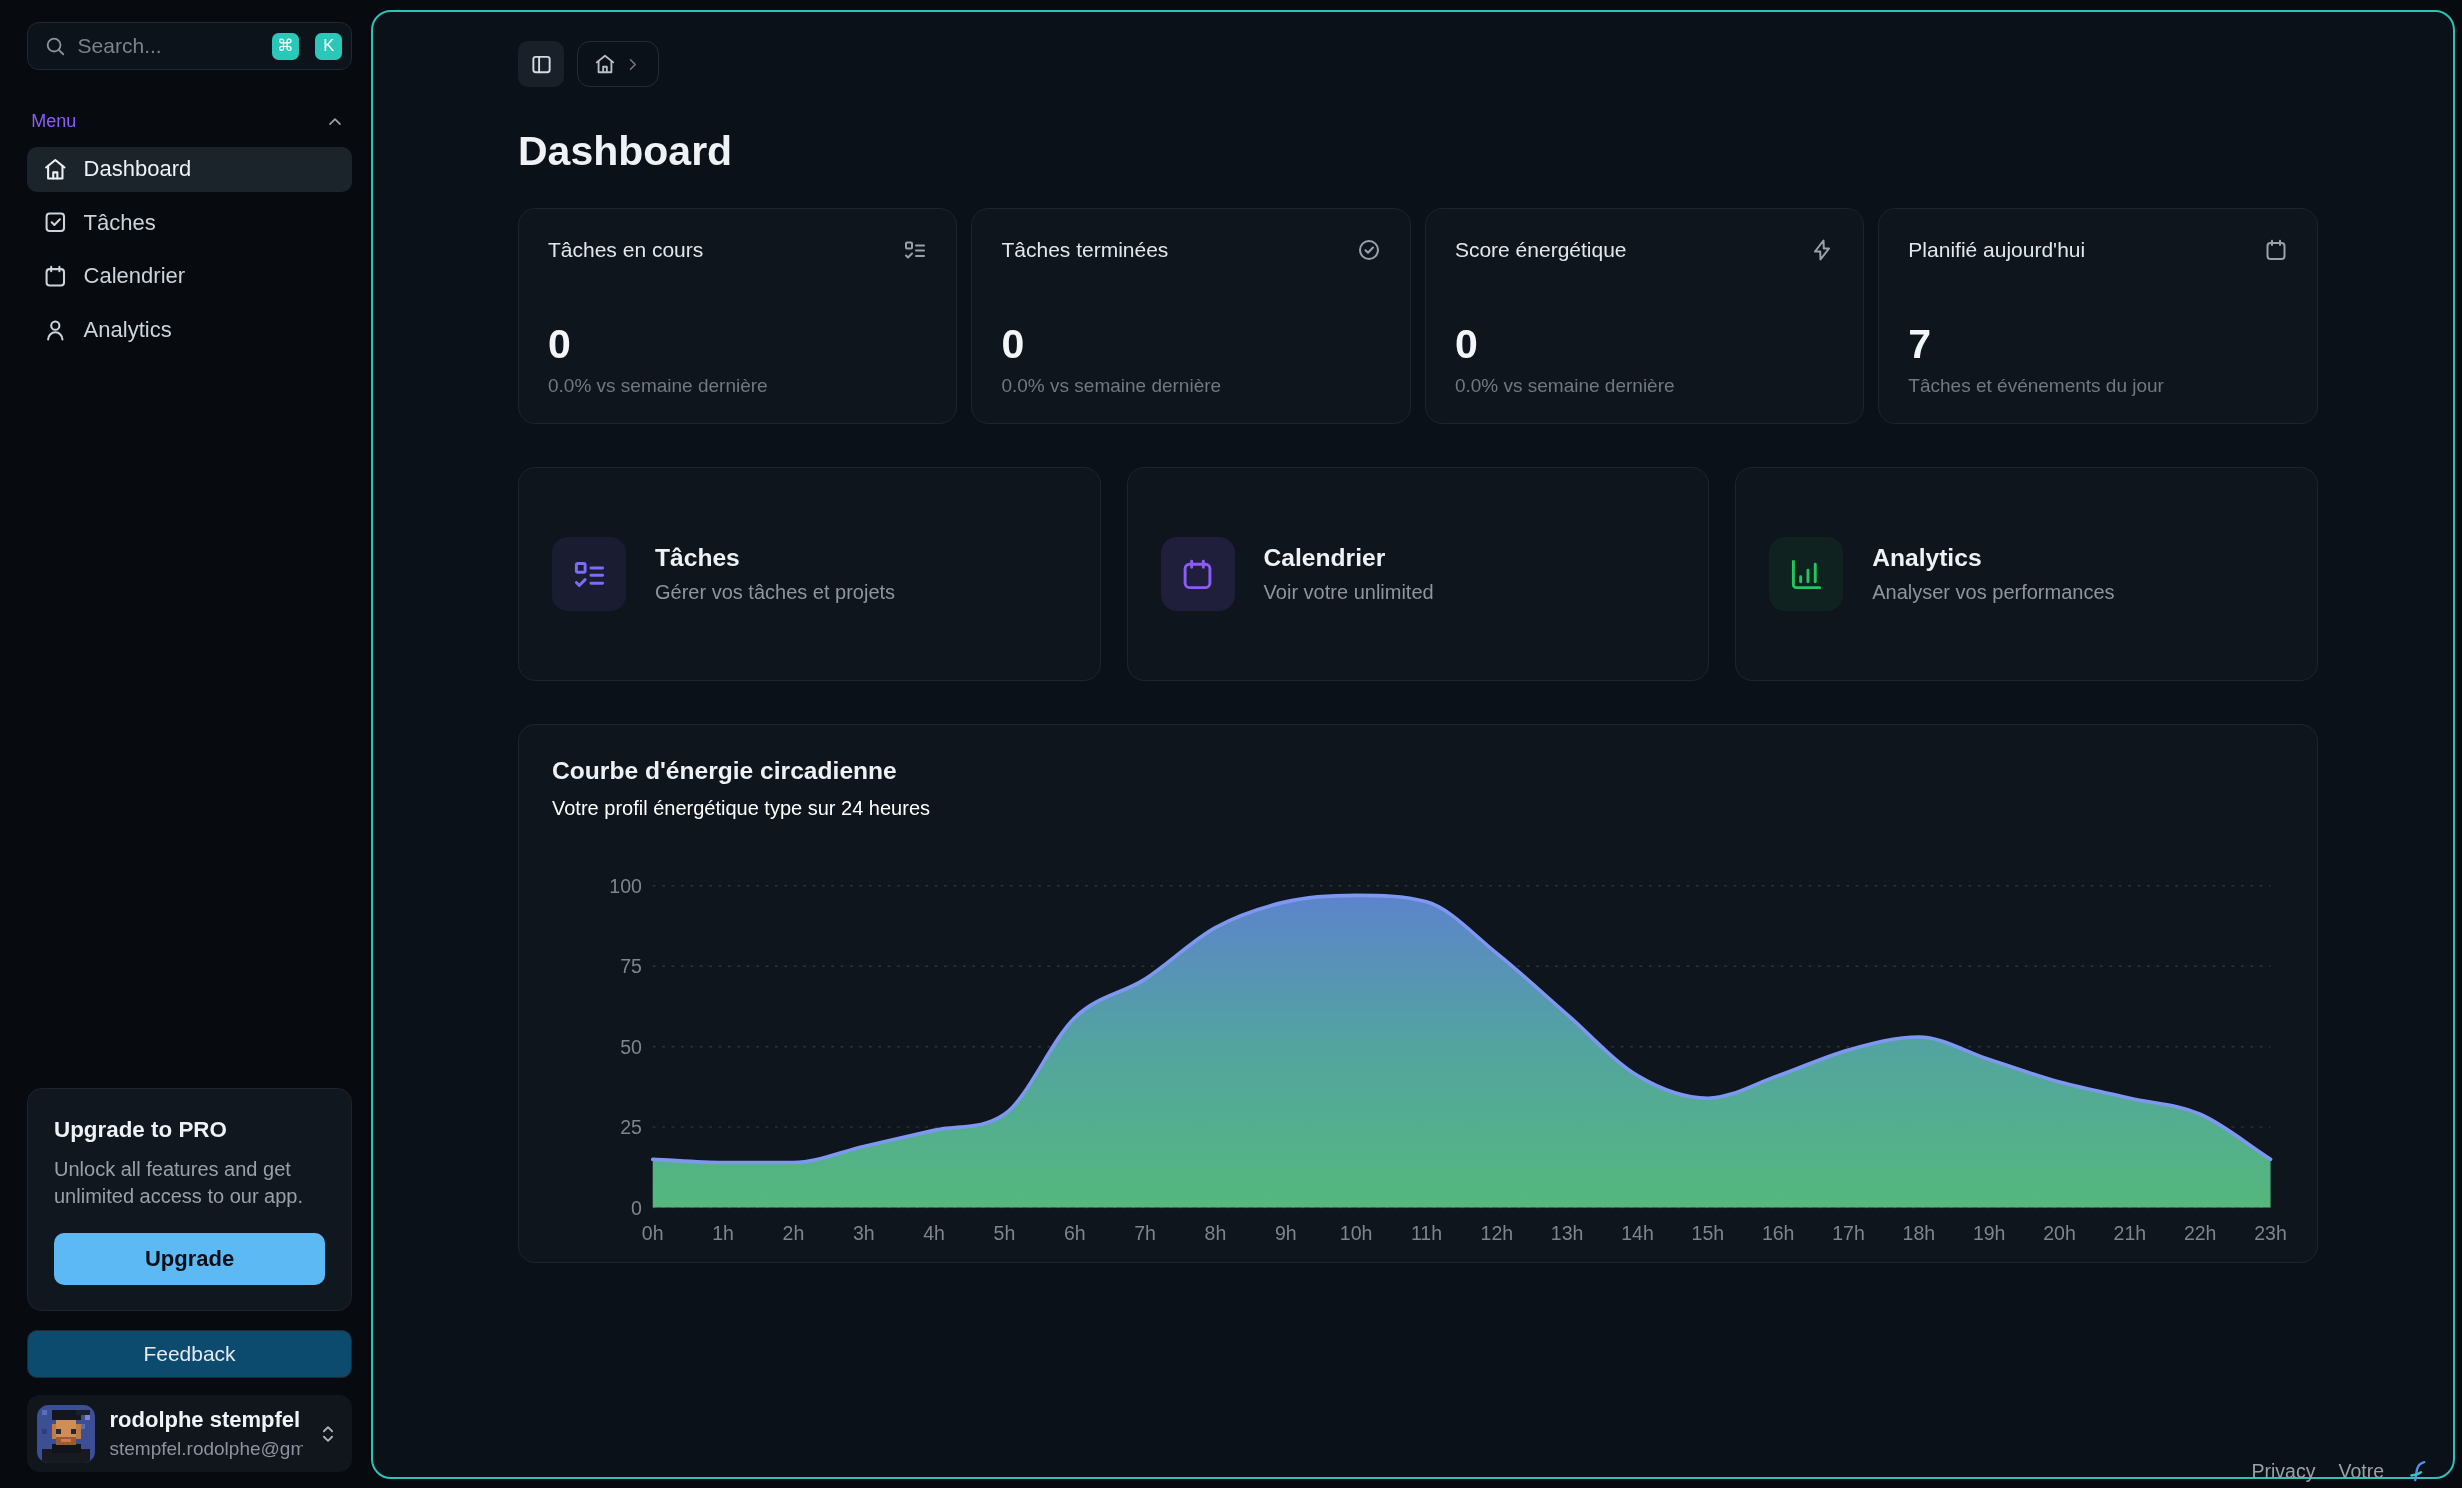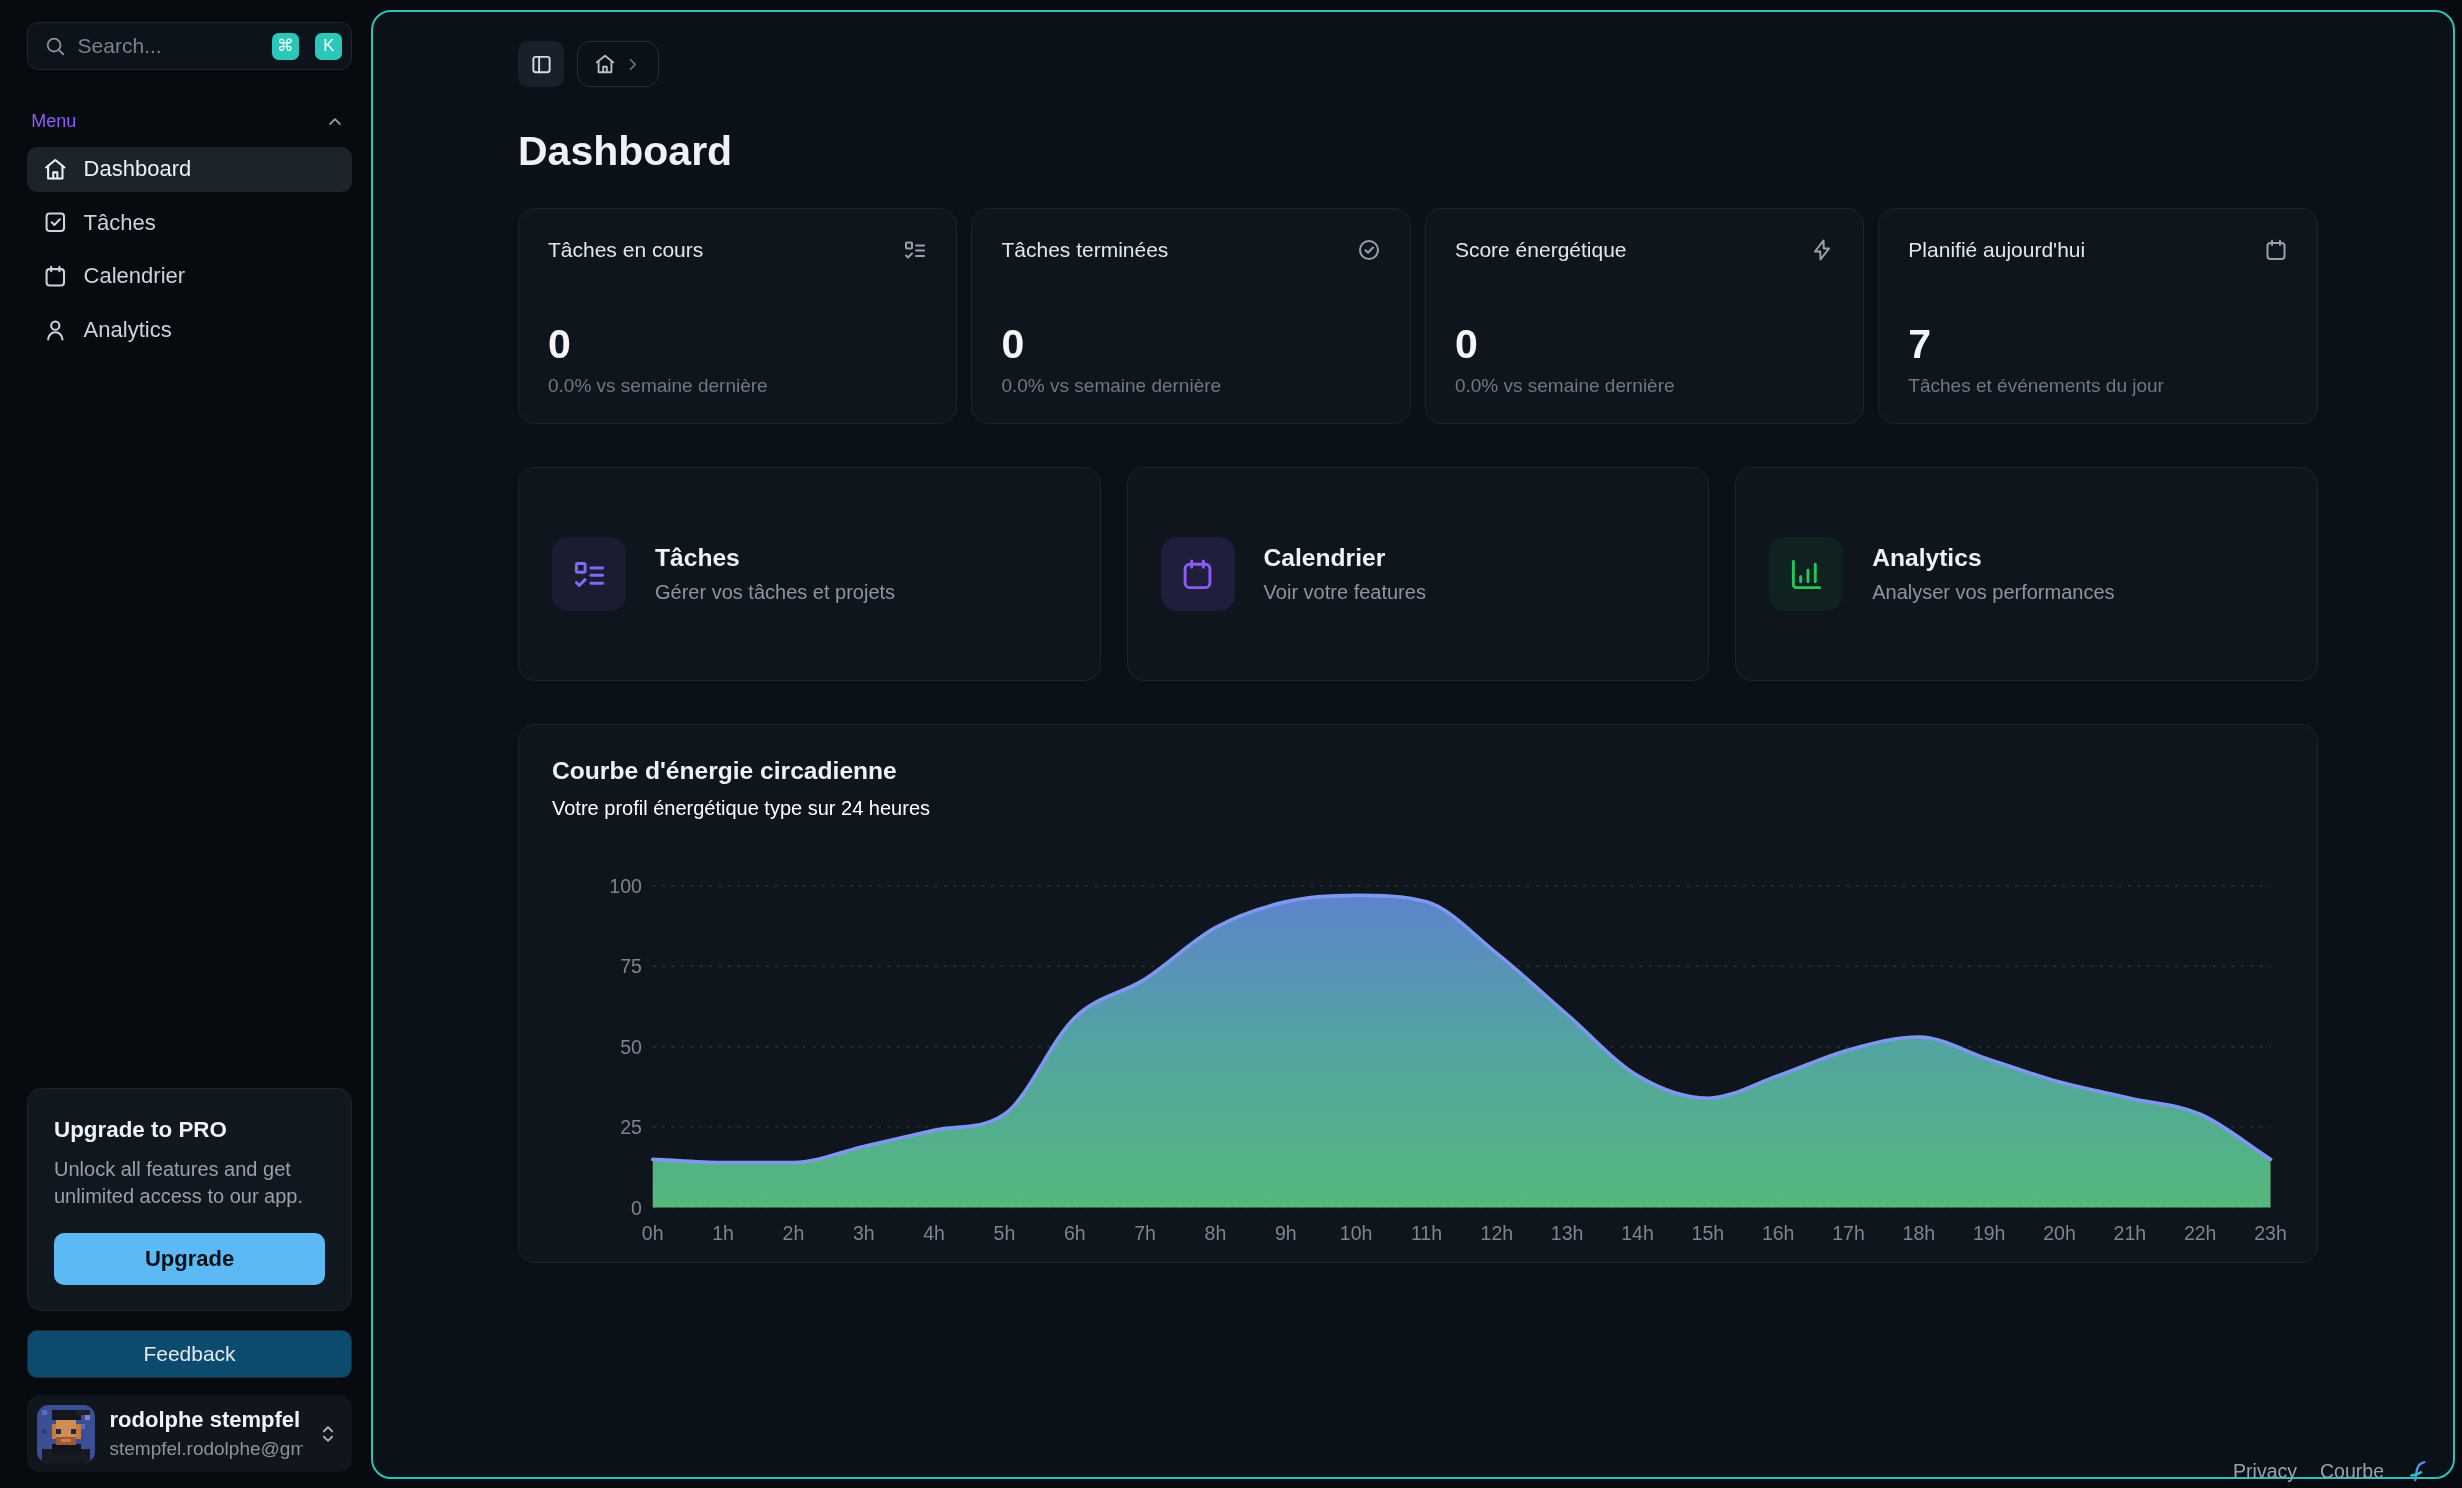--- a/index.html
+++ b/index.html
@@ -352,21 +352,21 @@
       <span class="tile" id="tile-1" style="background: rgba(139, 92, 246, 0.14); color: rgb(139, 92, 246);">
         <span class="icon">
             <svg fill="none" stroke="currentColor" stroke-width="2" stroke-linecap="round" stroke-linejoin="round" viewBox="0 0 24 24">
               <rect x="3.5" y="5" width="17" height="16" rx="3"></rect>
               <path d="M8 2.8V7M16 2.8V7"></path>
             </svg>
           </span>
       </span>
       <span>
         <div class="sc-title">Calendrier</div>
-        <div class="sc-sub">Voir votre features</div>
+        <div class="sc-sub">Voir votre unlimited</div>
       </span>
     </div>
     <div class="card shortcut-card">
       <span class="tile" id="tile-2" style="background: rgba(34, 197, 94, 0.08); color: rgb(34, 197, 94);">
         <span class="icon">
             <svg fill="none" stroke="currentColor" stroke-width="2" stroke-linecap="round" stroke-linejoin="round" viewBox="0 0 24 24">
               <path d="M3 3v16a2 2 0 0 0 2 2h16"></path>
               <path d="M8 17v-3.5M13 17V9M18 17V5"></path>
             </svg>
           </span>
@@ -424,21 +424,21 @@
         <text x="2131.086956521739" y="545" text-anchor="middle" fill="#7d8590" font-size="27" font-family="Liberation Sans, sans-serif">20h</text>
         <text x="2228.391304347826" y="545" text-anchor="middle" fill="#7d8590" font-size="27" font-family="Liberation Sans, sans-serif">21h</text>
         <text x="2325.695652173913" y="545" text-anchor="middle" fill="#7d8590" font-size="27" font-family="Liberation Sans, sans-serif">22h</text>
         <text x="2423" y="545" text-anchor="middle" fill="#7d8590" font-size="27" font-family="Liberation Sans, sans-serif">23h</text>
       </svg>
   </section>
 </main>
 
 <div class="footer">
   <a>Privacy</a>
-  <a>Courbe</a>
+  <a>Votre</a>
   <span class="logo">
     <svg viewBox="0 0 32 32" fill="none">
       <path d="M24 3c-6 1.5-9 5-10.2 10.5L11.5 28" stroke="#5b8cf0" stroke-width="3.4" stroke-linecap="round"></path>
       <path d="M6 21.5c4.5-.5 9.5-1.5 13.5-4.5" stroke="#2bc8ba" stroke-width="3.4" stroke-linecap="round"></path>
     </svg>
   </span>
 </div>
 
 
 </body></html>

